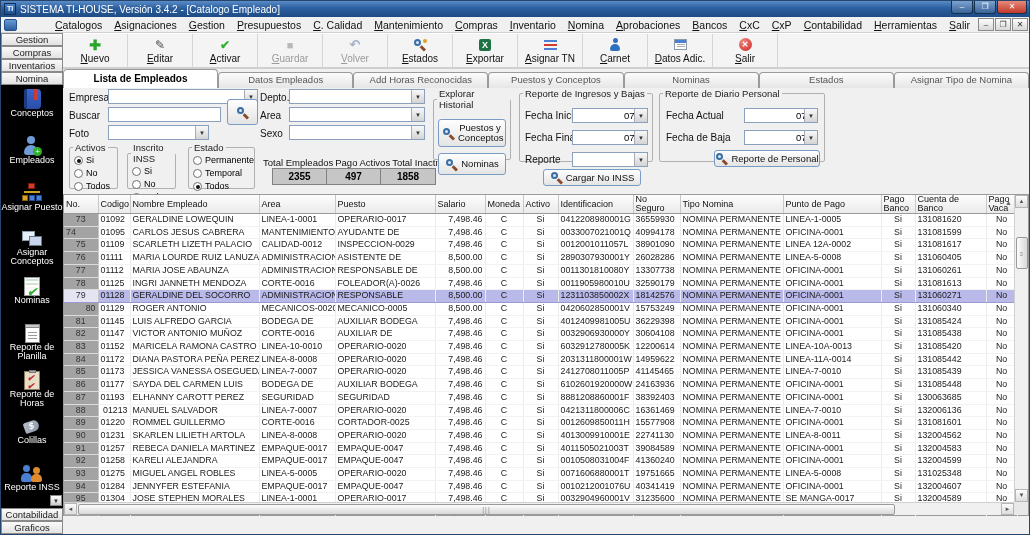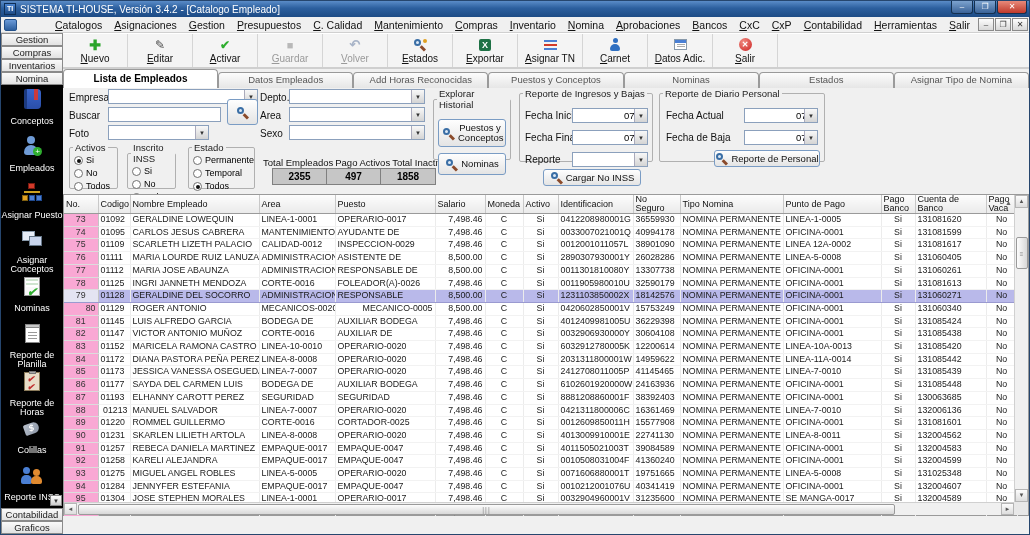--- a/index.html
+++ b/index.html
@@ -27,21 +27,21 @@
   .mdi-btn { width:16px; height:13px; background:linear-gradient(#fdfdfd,#d8d8d8); border:1px solid #8a8a8a;
     font-size:8px; line-height:11px; text-align:center; color:#333; }
 
   
   .sidebar { position:absolute; top:32px; left:0; width:62px; bottom:0; background:#000; }
   .side-tab { height:13px; background:linear-gradient(#fafafa,#e2e2e2); border:1px solid #8a8a8a;
     font-size:9.5px; text-align:center; color:#222; line-height:11px; }
   .side-items { position:absolute; top:53px; bottom:27px; left:0; right:0; overflow:hidden;
     display:flex; flex-direction:column; }
   .side-item { flex:0 0 47px; display:flex; flex-direction:column; align-items:center; justify-content:flex-start;
-    gap:8px; color:#fff; font-size:9px; text-align:center; line-height:9px; padding-top:3px; }
+    gap:0; color:#fff; font-size:9px; text-align:center; line-height:9px; padding-top:3px; }
   .side-bottom { position:absolute; bottom:0; left:0; right:0; }
   .side-drop { position:absolute; right:1px; bottom:28px; width:12px; height:11px;
     background:linear-gradient(#fff,#ccc); border:1px solid #888; font-size:6px; text-align:center; line-height:10px; color:#333; }
 
   
   .toolbar { position:absolute; top:32px; left:62px; right:0; height:36px; background:#f4f4f4;
     border-top:1px solid #fff; border-bottom:2px solid #cfcfcf; display:flex; }
   .tool-btn { width:65px; border-right:1px solid #d5d5d5; display:flex; flex-direction:column;
     align-items:center; justify-content:center; gap:1px; font-size:10px; color:#111; background:transparent; }
   .tool-btn.disabled { color:#9a9a9a; }
@@ -84,21 +84,21 @@
     font-weight:bold; font-size:10px; line-height:15px; }
   .tot-box:last-child { border-right:none; }
 
   
   .tablewrap { position:absolute; top:193px; left:62px; right:0; bottom:18px; background:#fff; border:1px solid #9a9a9a; }
   table { border-collapse:collapse; table-layout:fixed; width:953px; }
   th { height:18px; background:linear-gradient(#fdfdfd,#eaeaea); border-right:1px solid #c8c8c8; border-bottom:1px solid #9a9a9a;
     font-size:9px; font-weight:normal; text-align:left; padding:0 2px; color:#111; line-height:9px; overflow:hidden; white-space:normal; }
   td { height:11.7px; line-height:11.7px; font-size:8.8px; padding:0 2px; border-right:1px solid #ececec;
     border-bottom:1px solid #f2f2f2; white-space:nowrap; overflow:hidden; color:#1a1a1a; }
-  td.rowhead { background:#f9a8d4; border-right:1px solid #c4c4c4; border-bottom:1px solid #dcdcdc; text-align:center; color:#333; }
+  td.rowhead { background:#a3a3a3; border-right:1px solid #c4c4c4; border-bottom:1px solid #dcdcdc; text-align:center; color:#333; }
   tr.selected td { background:#b9b9ea; border-bottom-color:#9a9ad0; }
   tr.selected td.rowhead { background:#e4e4f2; }
   .sort-ind { position:absolute; right:16px; top:4px; font-size:7px; color:#666; }
 
   
   .vscroll { position:absolute; top:0; right:0; bottom:13px; width:14px; background:#f0f0f0; border-left:1px solid #d0d0d0; }
   .vscroll .sb-btn { position:absolute; left:0; width:13px; height:13px; background:linear-gradient(#fcfcfc,#ddd);
     border:1px solid #b5b5b5; font-size:6px; text-align:center; line-height:11px; color:#555; }
   .vscroll .up { top:0; } .vscroll .down { bottom:0; }
   .vthumb { position:absolute; left:0.5px; top:42px; width:12px; height:32px; background:linear-gradient(90deg,#fdfdfd,#d8d8d8);
@@ -543,21 +543,21 @@
           <td class="" style="text-align:center">Si</td>
           <td class="" style="text-align:left">0412208980001G</td>
           <td class="" style="text-align:left">36559930</td>
           <td class="" style="text-align:left">NOMINA PERMANENTE</td>
           <td class="" style="text-align:left">LINEA-1-0005</td>
           <td class="" style="text-align:center">Si</td>
           <td class="" style="text-align:left">131081620</td>
           <td class="" style="text-align:center">No</td>
         </tr>
         <tr class="">
-          <td class="rowhead" style="text-align:center">74</td>
+          <td class="rowhead" style="text-align:left">74</td>
           <td class="" style="text-align:left">01095</td>
           <td class="" style="text-align:left">CARLOS JESUS CABRERA</td>
           <td class="" style="text-align:left">MANTENIMIENTO-</td>
           <td class="" style="text-align:left">AYUDANTE DE</td>
           <td class="" style="text-align:right">7,498.46</td>
           <td class="" style="text-align:center">C</td>
           <td class="" style="text-align:center">Si</td>
           <td class="" style="text-align:left">0033007021001Q</td>
           <td class="" style="text-align:left">40994178</td>
           <td class="" style="text-align:left">NOMINA PERMANENTE</td>
@@ -649,21 +649,21 @@
           <td class="" style="text-align:left">OFICINA-0001</td>
           <td class="" style="text-align:center">Si</td>
           <td class="" style="text-align:left">131060271</td>
           <td class="" style="text-align:center">No</td>
         </tr>
         <tr class="">
           <td class="rowhead" style="text-align:right">80</td>
           <td class="" style="text-align:left">01129</td>
           <td class="" style="text-align:left">ROGER ANTONIO</td>
           <td class="" style="text-align:left">MECANICOS-0020</td>
-          <td class="" style="text-align:right">MECANICO-0005</td>
+          <td class="" style="text-align:left">MECANICO-0005</td>
           <td class="" style="text-align:right">8,500.00</td>
           <td class="" style="text-align:center">C</td>
           <td class="" style="text-align:center">Si</td>
           <td class="" style="text-align:left">0420602850001V</td>
           <td class="" style="text-align:left">15753249</td>
           <td class="" style="text-align:left">NOMINA PERMANENTE</td>
           <td class="" style="text-align:left">OFICINA-0001</td>
           <td class="" style="text-align:center">Si</td>
           <td class="" style="text-align:left">131060340</td>
           <td class="" style="text-align:center">No</td>

